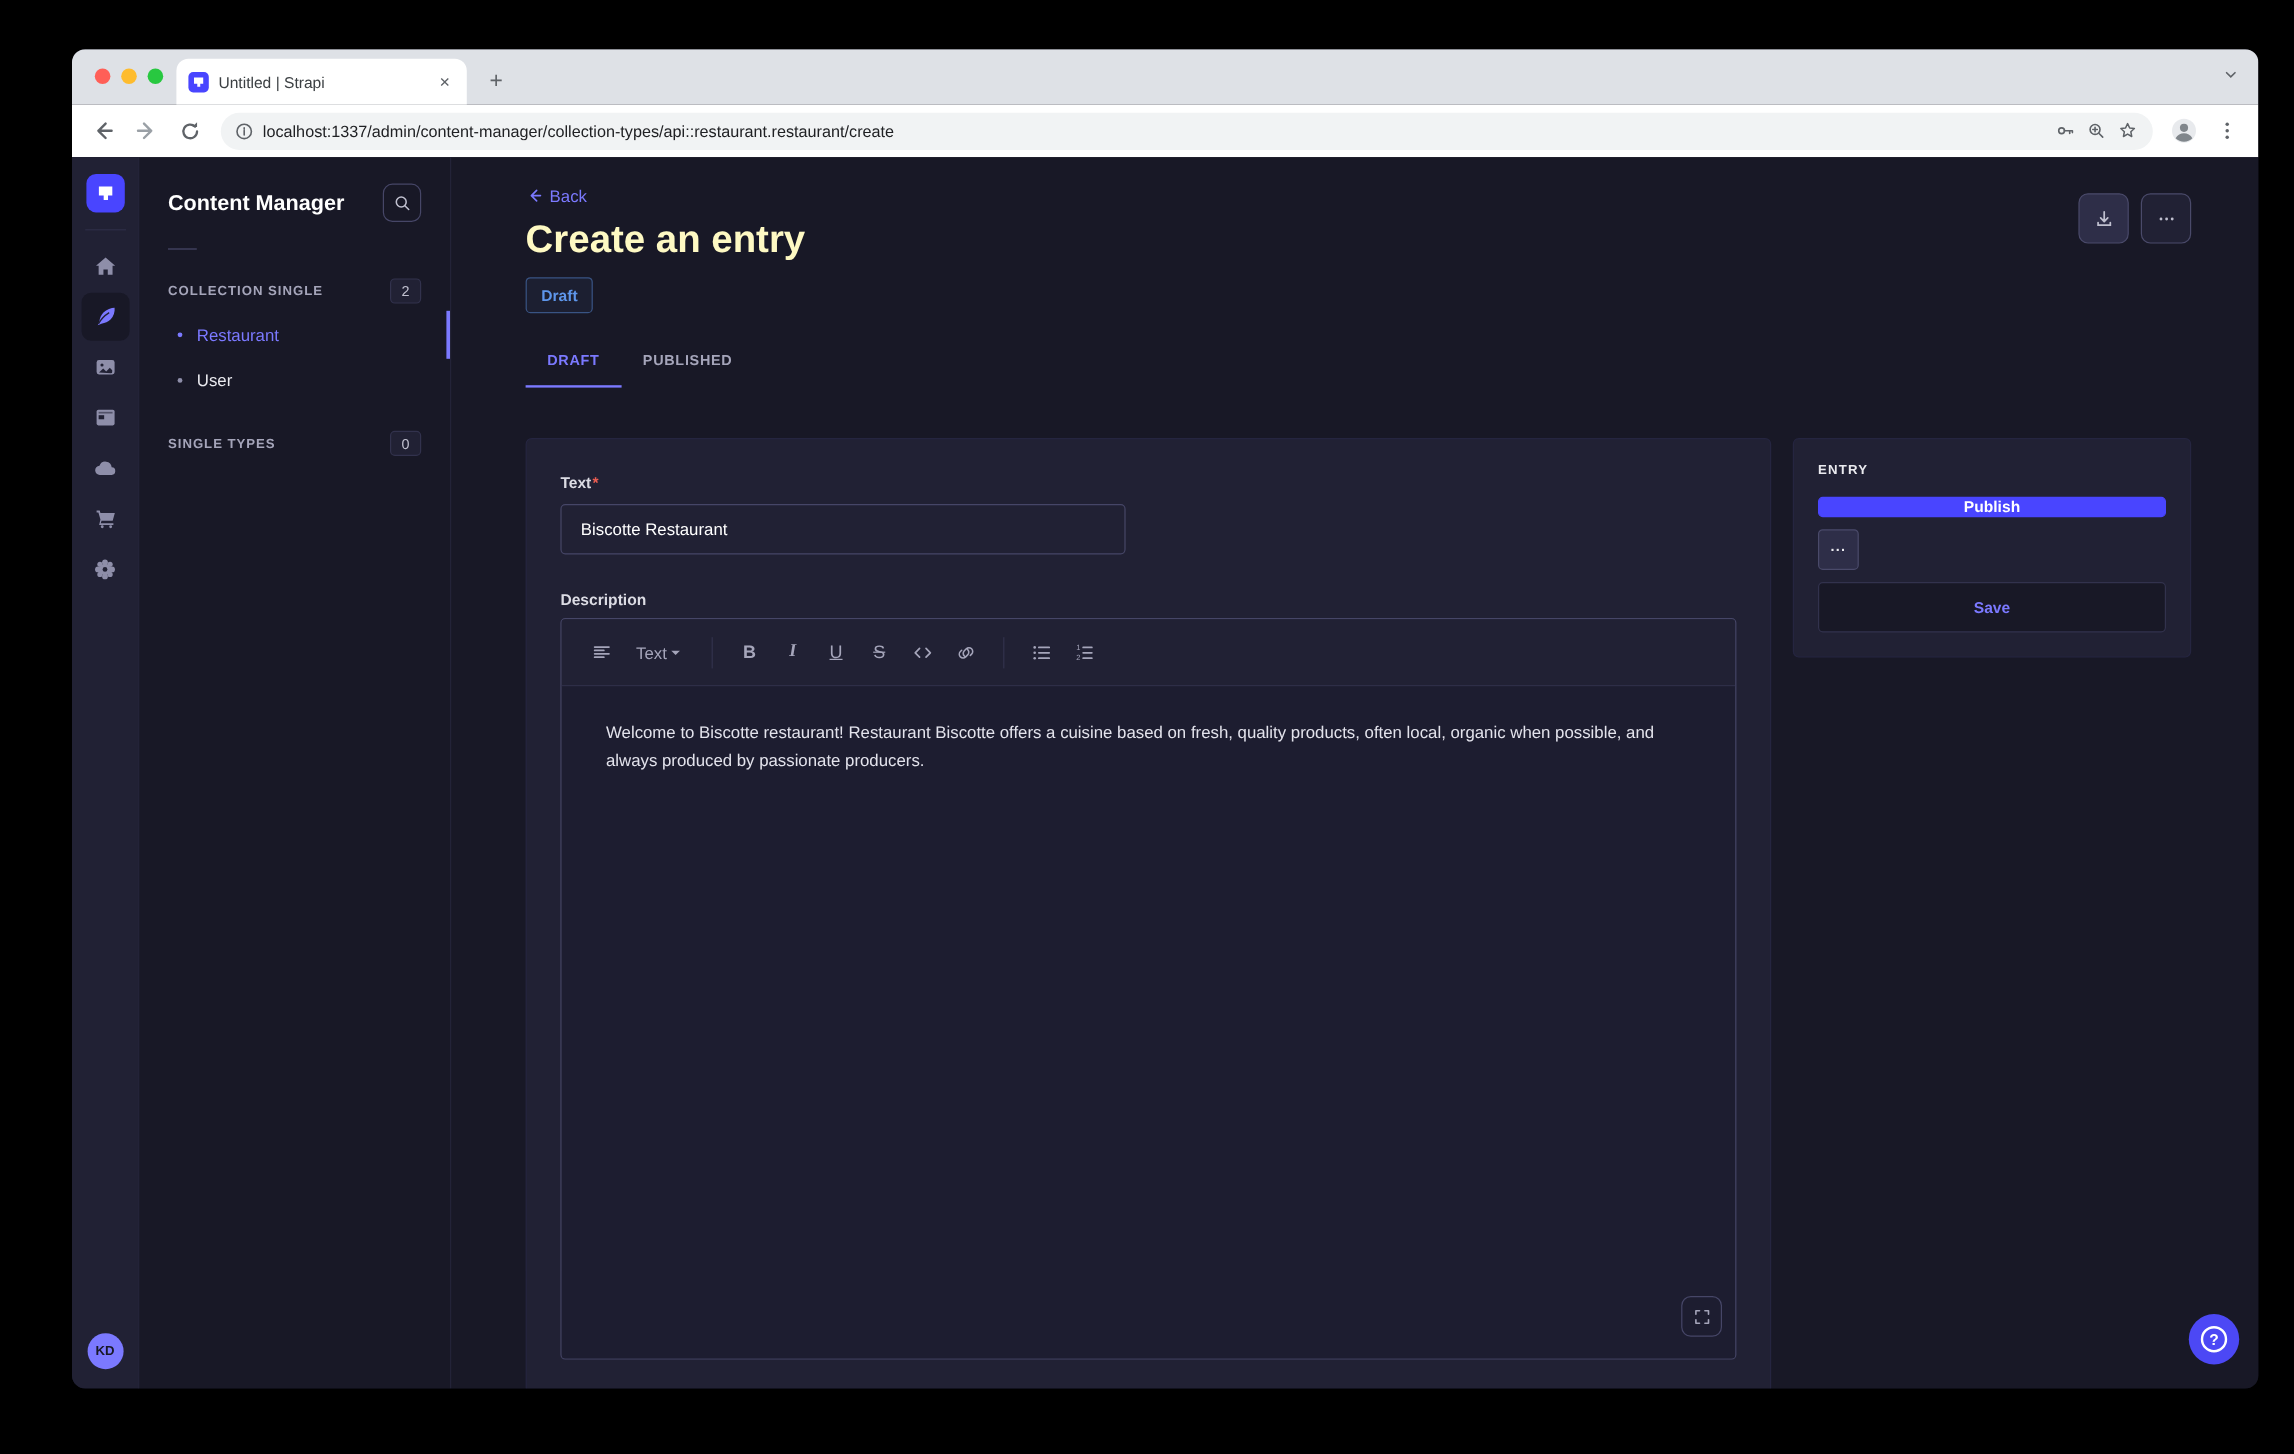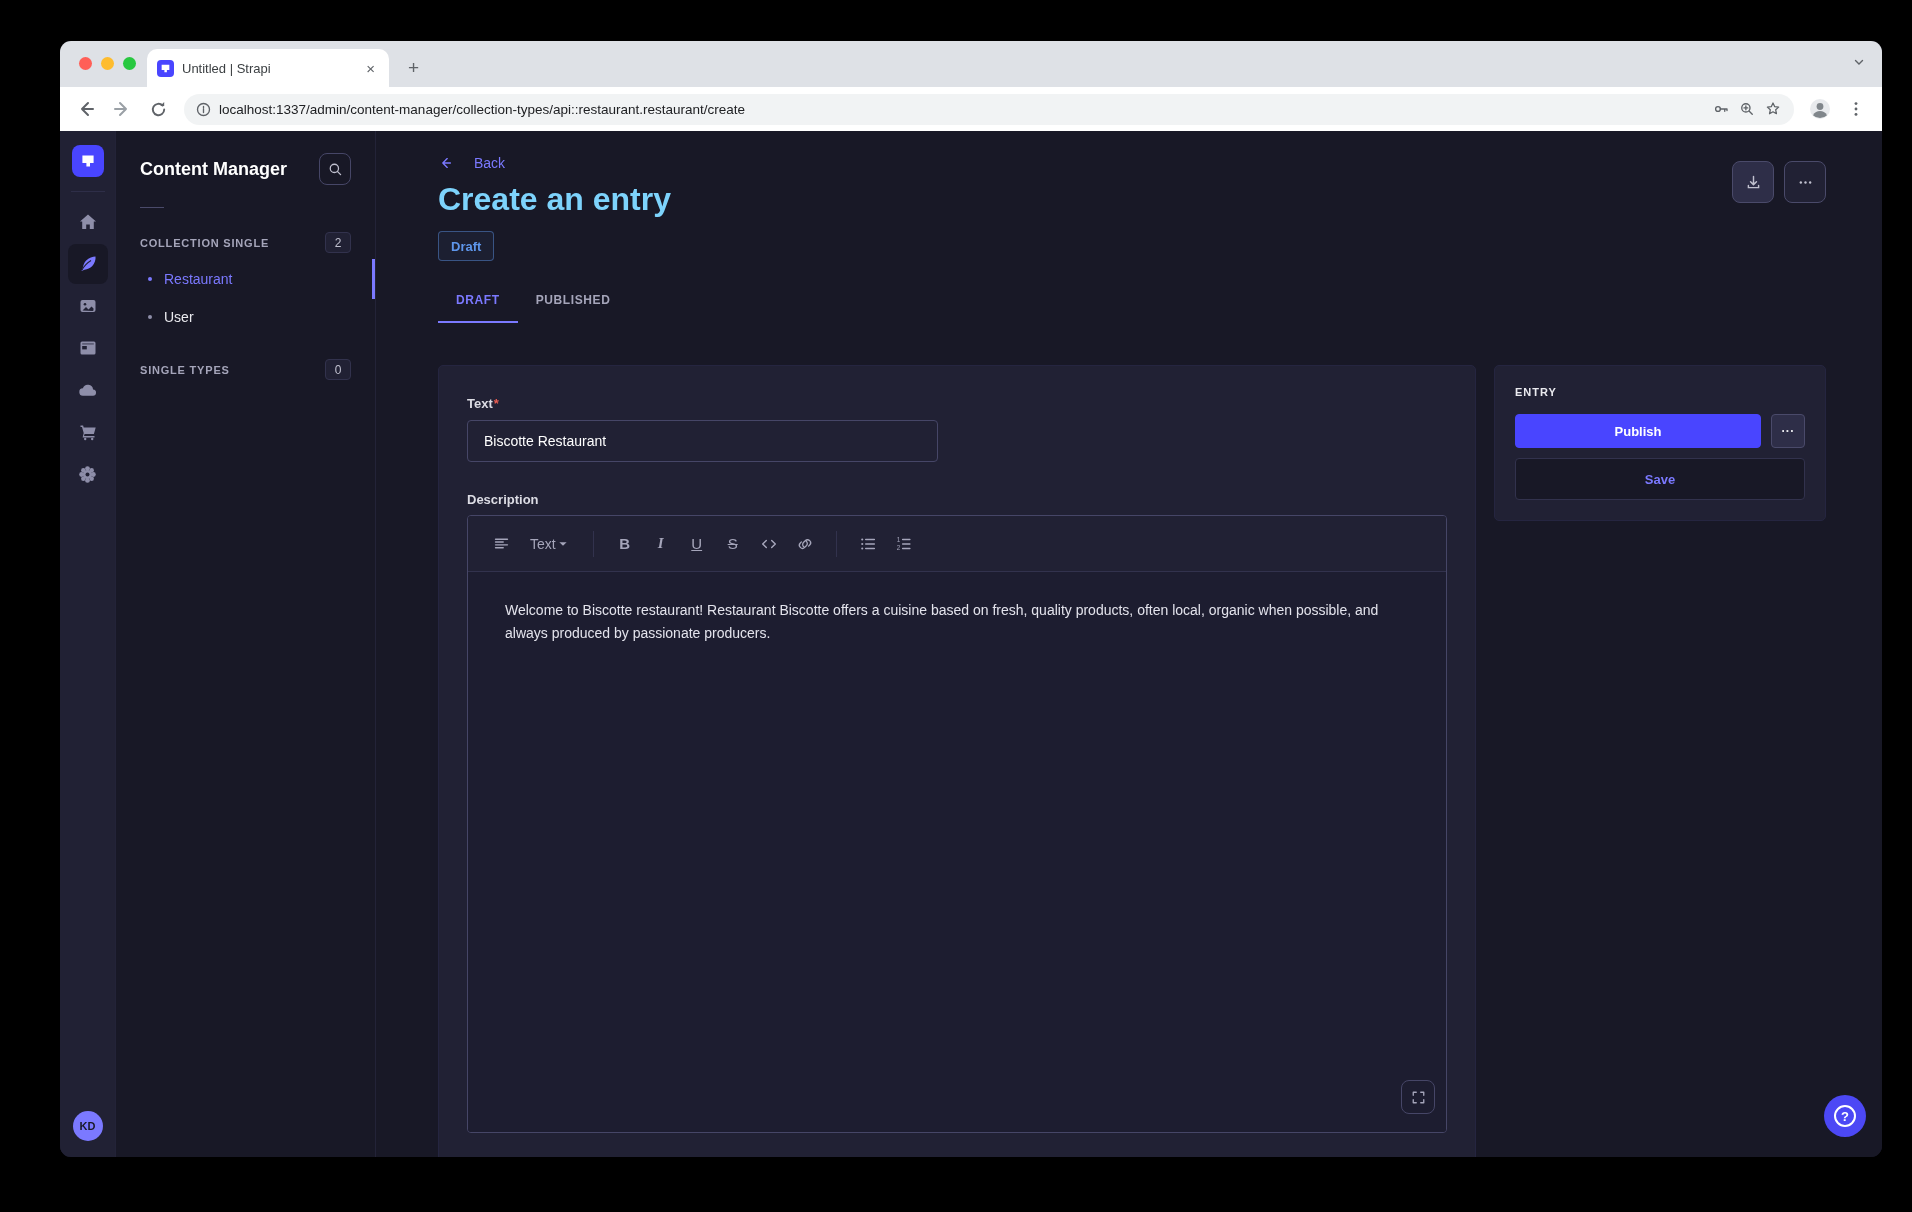--- a/index.html
+++ b/index.html
@@ -51,22 +51,22 @@
   .count-badge { min-width:26px; height:21px; padding:0 7px; border-radius:4px; background:#212134; border:1px solid #32324d;
                  color:#c0c0cf; font-size:12px; display:flex; align-items:center; justify-content:center; }
   .subnav-item { height:36px; margin-top:2px; display:flex; align-items:center; gap:12px; padding:0 24px 0 32px; position:relative; font-size:14px; color:#eaeaef; }
   .bullet { width:4px; height:4px; border-radius:50%; background:#8e8ea9; flex:0 0 auto; }
   .subnav-item.active { color:#7b79ff; }
   .subnav-item.active .bullet { background:#7b79ff; }
   .subnav-item.active::after { content:""; position:absolute; right:0; top:-2px; bottom:-2px; width:3px; background:#7b79ff; }
   .section-gap { height:18px; }
 
   .main { flex:1; min-width:0; padding:24px 56px 0 62px; position:relative; overflow:hidden; }
-  .back-row { display:flex; align-items:center; gap:20px; color:#7b79ff; font-size:14px; width:fit-content; }
-  .page-title { margin-top:10px; font-size:32px; font-weight:700; color:#7dd3fc; }
+  .back-row { display:flex; align-items:center; gap:4px; color:#7b79ff; font-size:14px; width:fit-content; }
+  .page-title { margin-top:10px; font-size:32px; font-weight:700; color:#fef9c3; }
   .status-badge { margin-top:13px; display:inline-flex; align-items:center; height:30px; padding:0 12px; border-radius:4px;
                   font-size:13px; font-weight:600; color:#5e96eb; border:1px solid rgba(94,150,235,.45); background:rgba(94,150,235,.06); width:fit-content; }
   .header-actions { position:absolute; top:30px; right:56px; display:flex; gap:10px; }
   .icon-sq-btn { width:42px; height:42px; border-radius:8px; border:1px solid #4a4a6a; background:#212134; color:#c0c0cf;
                  display:flex; align-items:center; justify-content:center; }
   .icon-sq-btn.filled { background:#2e2e48; }
 
   .tabs { margin-top:18px; display:flex; }
   .tab-item { height:44px; padding:0 18px; display:flex; align-items:center; font-size:12px; font-weight:700; letter-spacing:.6px;
               color:#a5a5ba; border-bottom:2px solid transparent; }
@@ -89,21 +89,21 @@
   .tb-glyph.strike { text-decoration:line-through; font-weight:400; }
   .tb-select { display:flex; align-items:center; gap:1px; padding:0 8px; height:32px; color:#a5a5ba; font-size:14px; }
   .tb-sep { width:1px; height:26px; background:#32324d; margin:0 10px; }
   .editor-body { position:relative; min-height:560px; background:#1d1d30; padding:27px 37px; }
   .editor-text { font-size:14px; color:#e3e3ec; line-height:1.62; max-width:1000px; }
   .expand-btn { position:absolute; right:11px; bottom:18px; width:34px; height:34px; border-radius:8px; border:1px solid #464667;
                 display:flex; align-items:center; justify-content:center; color:#a5a5ba; background:#1d1d30; }
 
   .entry-card { width:332px; flex:0 0 auto; padding:20px; }
   .entry-title { font-size:11px; font-weight:700; letter-spacing:1px; color:#eaeaef; }
-  .entry-actions { margin-top:16px; display:flex; gap:10px; }
+  .entry-actions { margin-top:16px; display:flex; gap:10px;flex-direction:column; }
   .publish-btn { flex:1; height:34px; border-radius:4px; background:#4945ff; border:1px solid #4945ff; color:#fff; font-size:13px; font-weight:700;
                  display:flex; align-items:center; justify-content:center; font-family:"Liberation Sans", sans-serif; }
   .more-btn { width:34px; height:34px; border-radius:4px; border:1px solid #4a4a6a; background:#2e2e48; color:#eaeaef;
               display:flex; align-items:center; justify-content:center; letter-spacing:1px; font-size:12px; font-weight:700; padding-bottom:6px; }
   .save-btn { margin-top:10px; width:100%; height:42px; border-radius:4px; border:1px solid #32324d; background:#181826; color:#7b79ff;
               font-size:13px; font-weight:600; display:flex; align-items:center; justify-content:center; }
 
   .help-fab { position:absolute; right:16px; bottom:20px; width:42px; height:42px; border-radius:50%; background:#4c48f5;
               display:flex; align-items:center; justify-content:center; }
   .help-ring { width:22px; height:22px; border-radius:50%; border:2px solid #fff; color:#fff; font-size:13px; font-weight:700;

